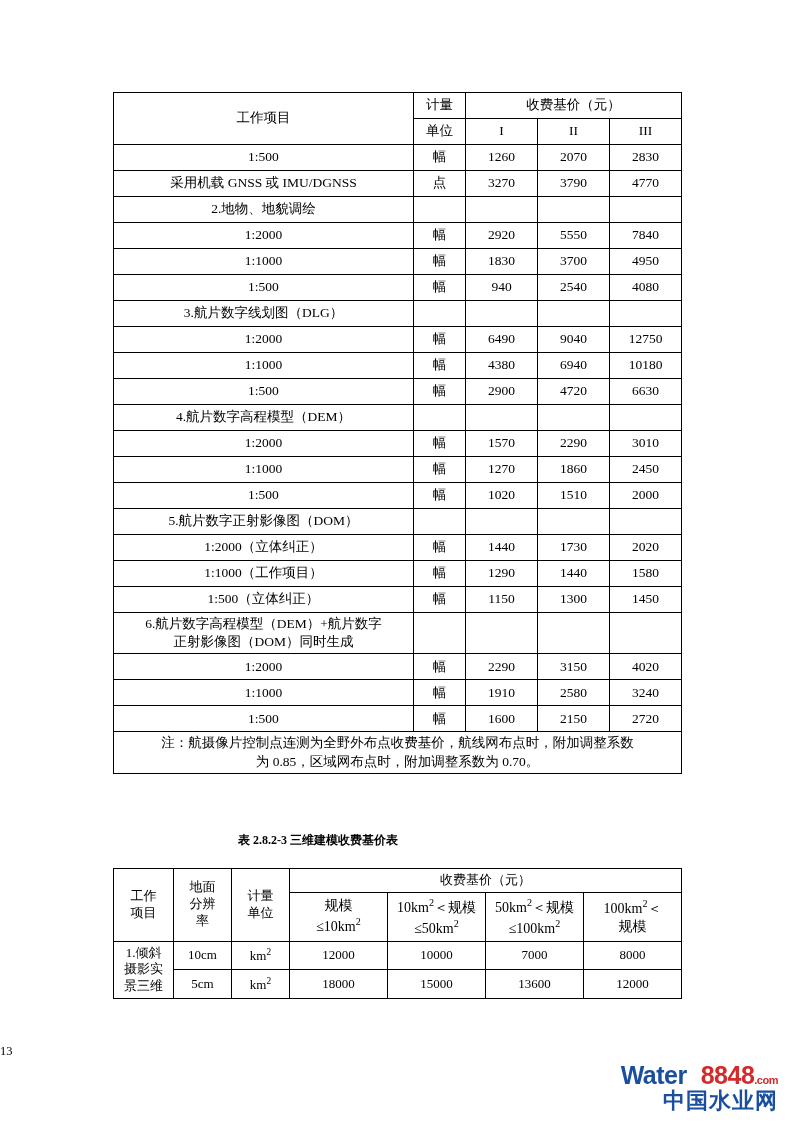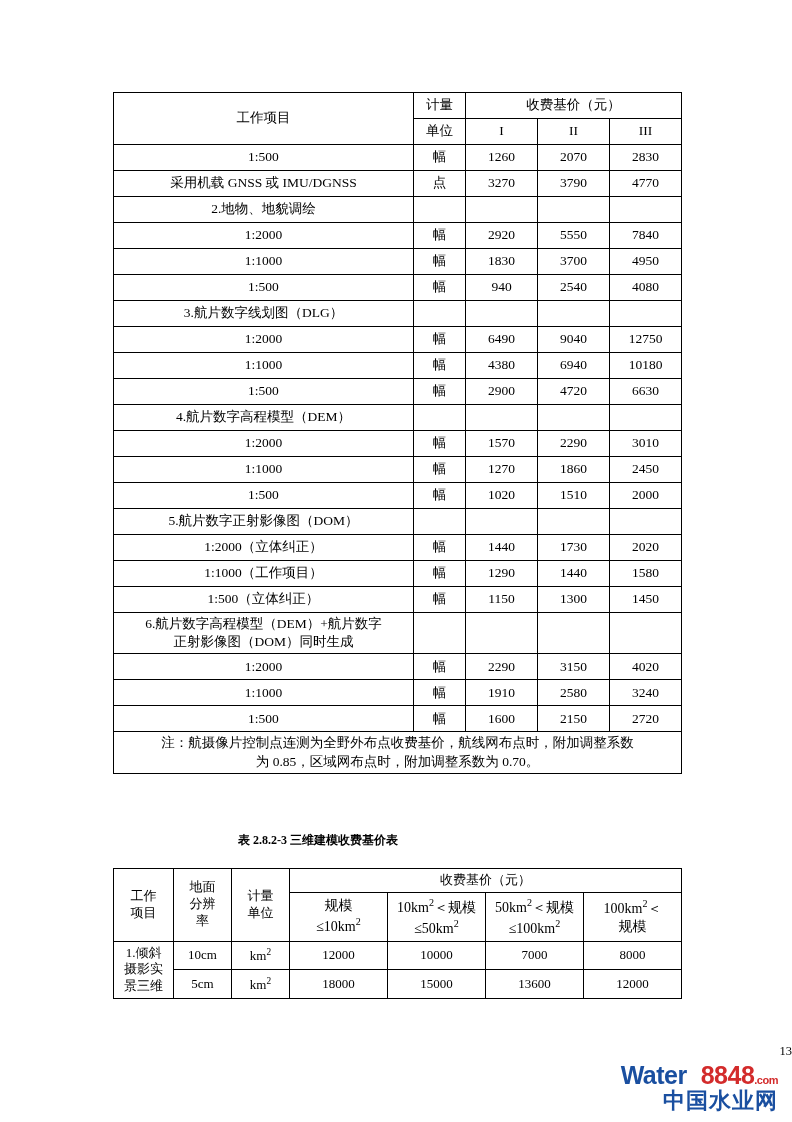--- a/index.html
+++ b/index.html
@@ -100,21 +100,21 @@
   .c2-scale { width: 98px; }
   .thin-head { font-size: 14px; font-family: Liberation Serif, serif; }
   sup { font-size: 0.72em; vertical-align: super; }
 
   
   .page-number {
     position: absolute;
     left: 0;
     top: 1044px;
     width: 792px;
-    text-align: right;
+    text-align: left;
     font-size: 12.5px;
   }
 
   
   .watermark {
     position: absolute;
     right: 14px;
     bottom: 10px;
     text-align: right;
     line-height: 1.05;

